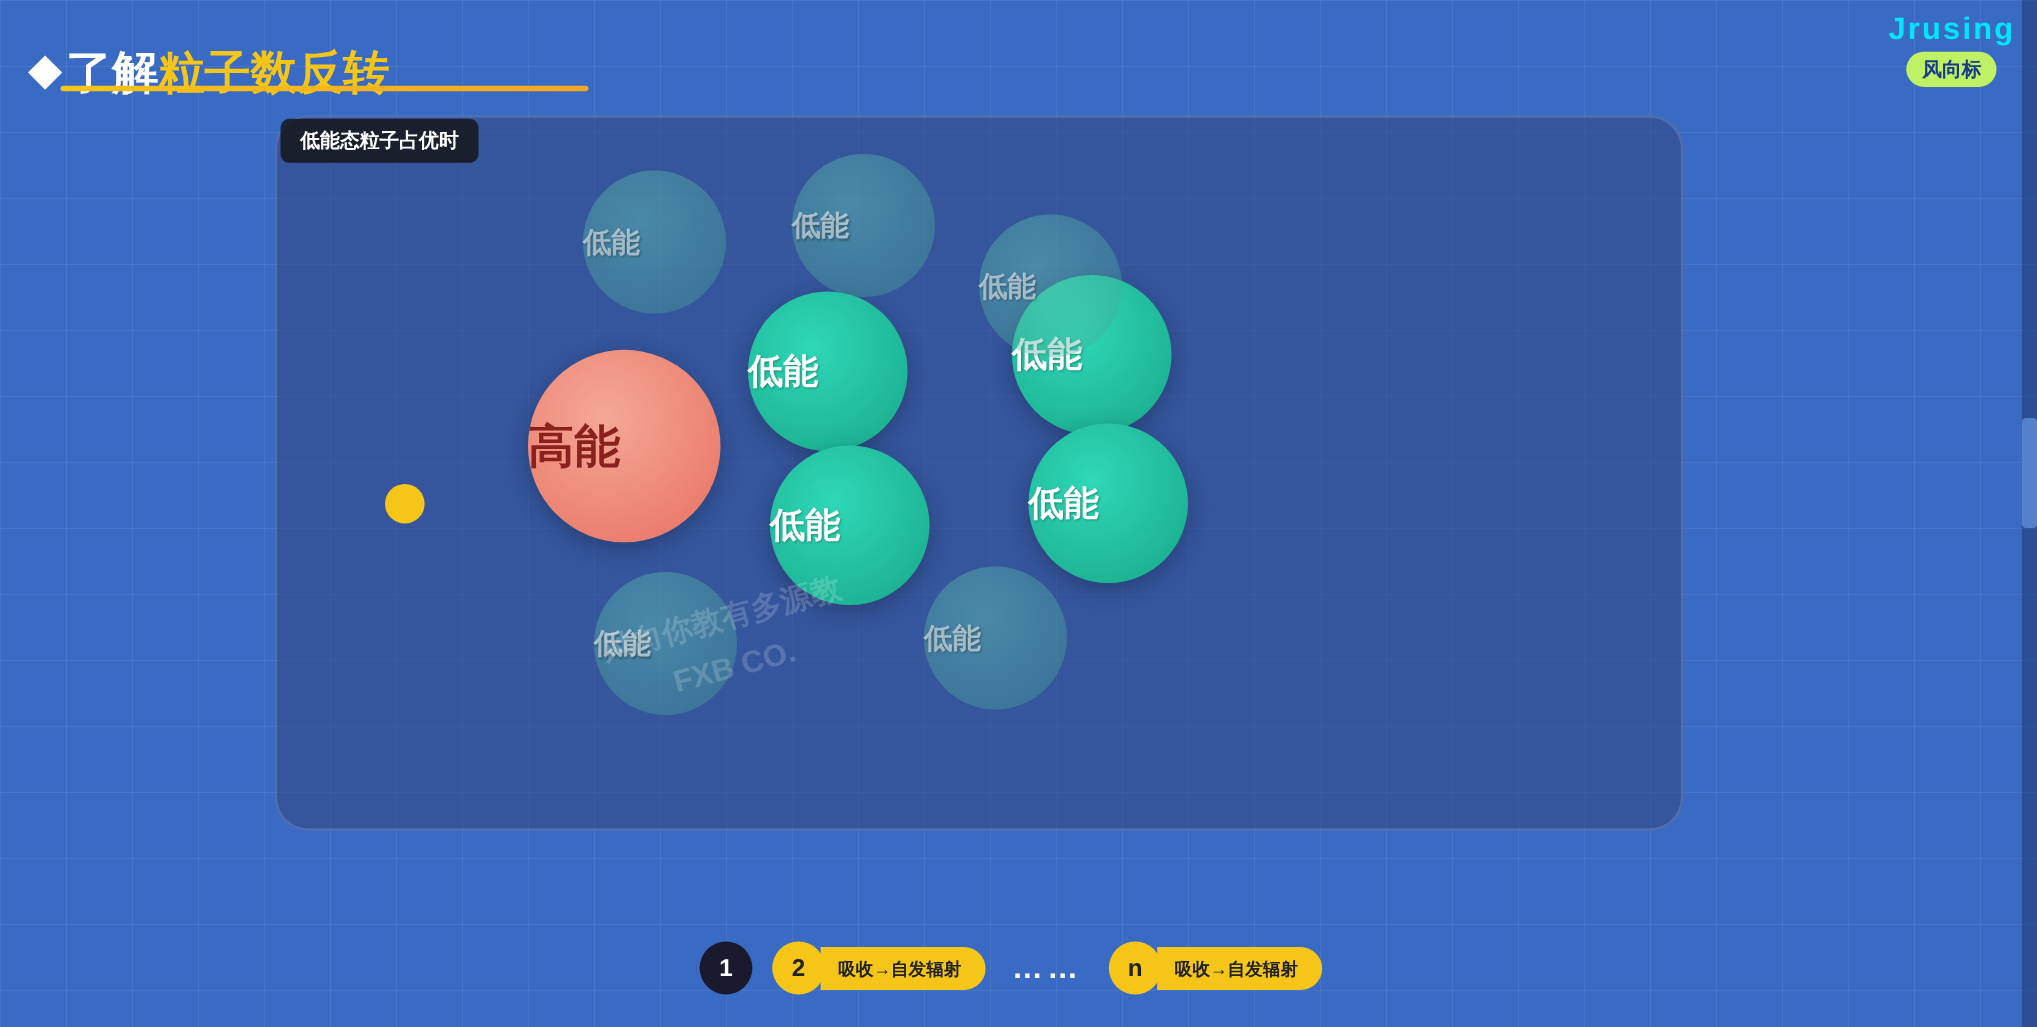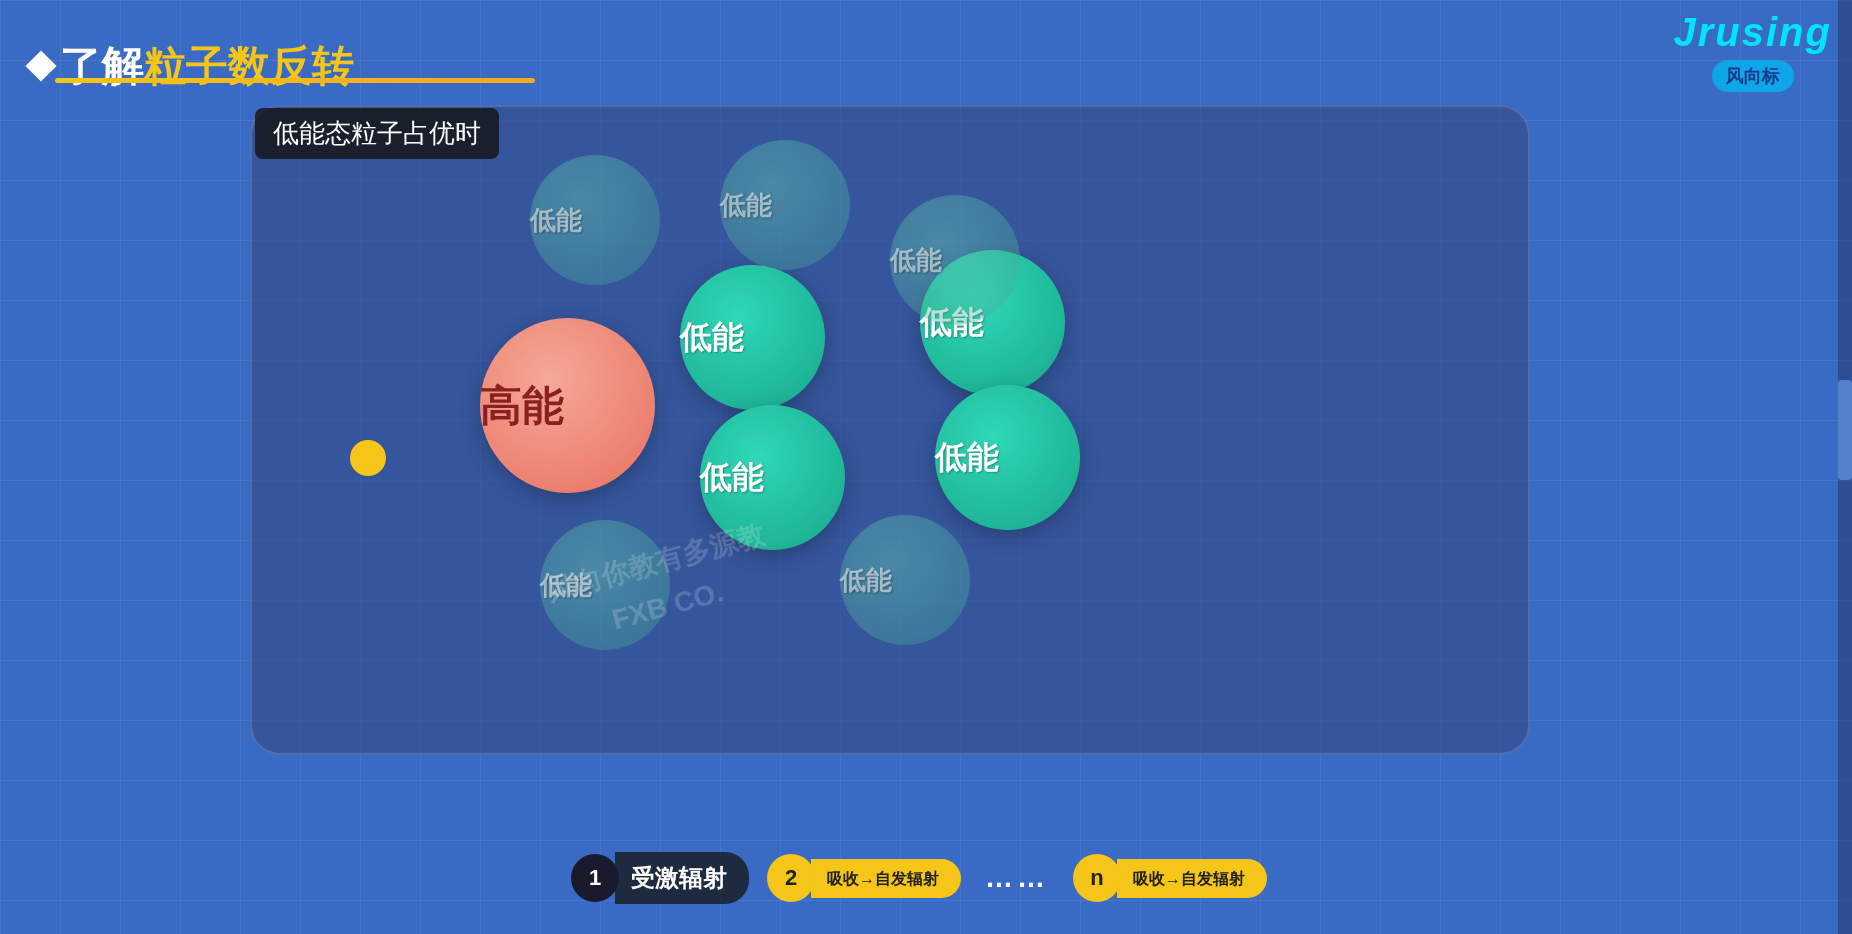--- a/index.html
+++ b/index.html
@@ -69,29 +69,28 @@
       position: absolute;
       top: 10px;
       right: 20px;
       display: flex;
       flex-direction: column;
       align-items: center;
       gap: 5px;
     }
 
     .logo-brand {
-      font-size: 40px;
-      font-style: italic;
+      font-size: 28px;
       font-weight: 800;
       color: #00e5ff;
       letter-spacing: 2px;
     }
 
     .logo-tag {
-      background: #0ea5e9;
+      background: #bef264;
       color: #1a3a8c;
       font-size: 18px;
       font-weight: 800;
       padding: 4px 14px;
       border-radius: 16px;
     }
 
     
     .main-box {
       position: absolute;
@@ -104,22 +103,22 @@
       border: 2px solid rgba(255,255,255,0.15);
     }
 
     
     .label-low-dominant {
       position: absolute;
       top: 108px;
       left: 255px;
       background: rgba(20,20,20,0.82);
       color: white;
-      font-size: 26px;
-      font-weight: 400;
+      font-size: 18px;
+      font-weight: 700;
       padding: 8px 18px;
       border-radius: 8px;
       z-index: 10;
     }
 
     
     .yellow-dot {
       position: absolute;
       top: 440px;
       left: 350px;
@@ -341,21 +340,20 @@
 </div>
 
 <div class="scrollbar">
   <div class="scrollbar-thumb"></div>
 </div>
 
 <div class="bottom-bar">
 
   <div class="step-item">
     <div class="step-number step-num-dark">1</div>
-    <div class="step-label">受激辐射</div>
   </div>
 
   <div class="step-item">
     <div class="step-number step-num-yellow">2</div>
     <div class="step-label-yellow">吸收→自发辐射</div>
   </div>
 
   <div class="step-dots">……</div>
 
   <div class="step-item">

